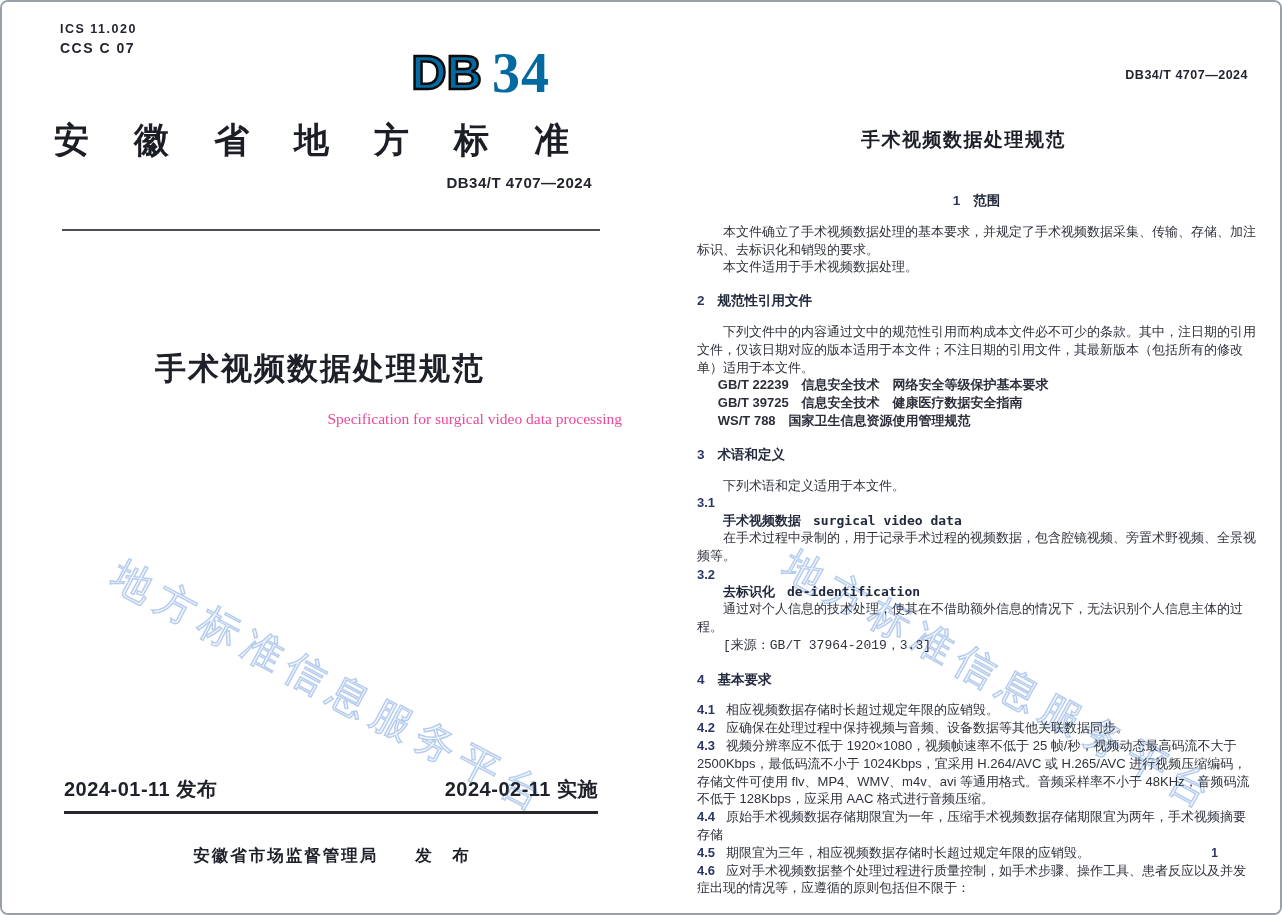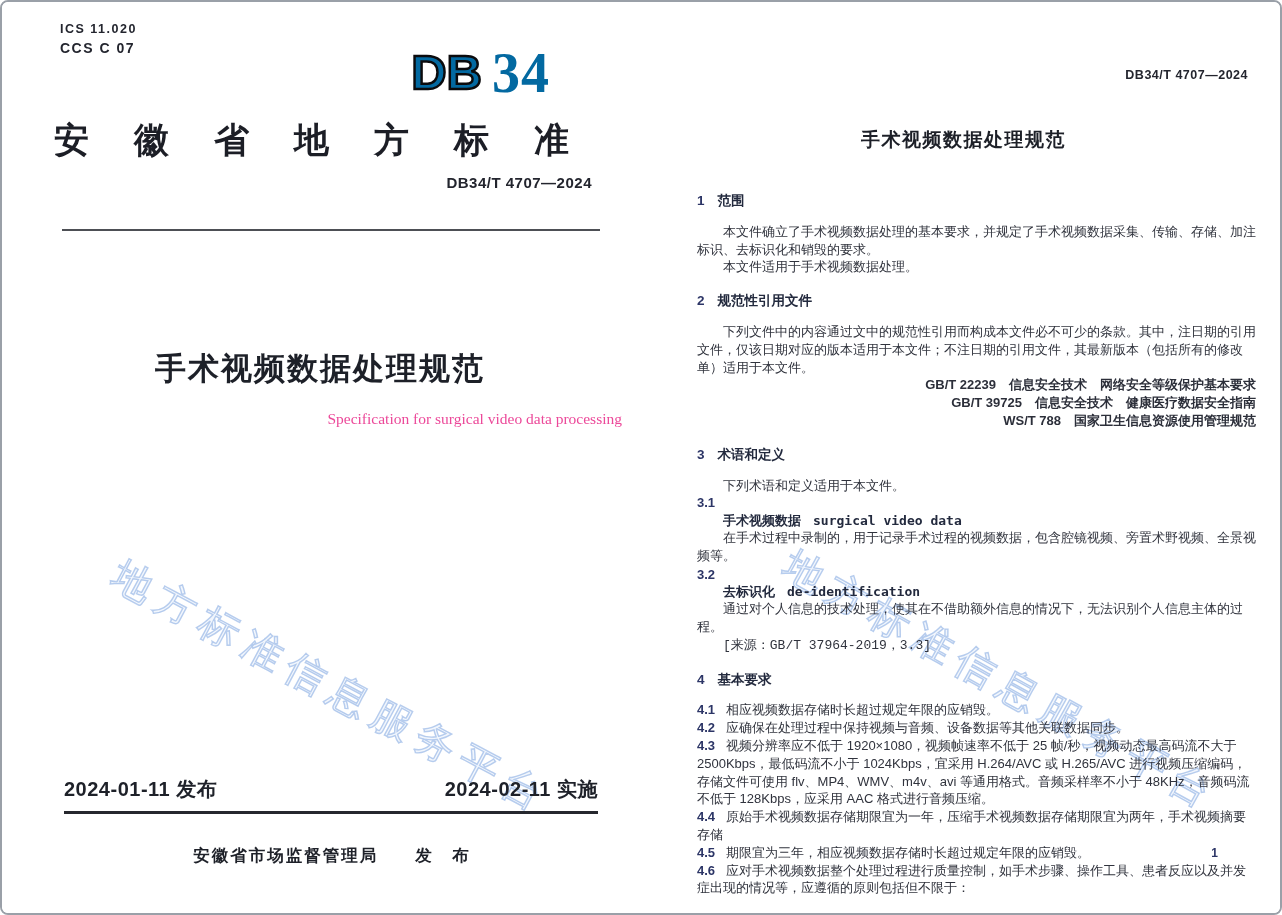--- a/index.html
+++ b/index.html
@@ -51,24 +51,24 @@
   }
   .publisher { left:0; right:0; top:843px; text-align:center; font-size:16.5px; font-weight:800; letter-spacing:2px; color:#1e2129;margin-left:24px; }
 
   
   .p1-el { position:absolute; z-index:2; }
   .p1-docnum { right:36px; top:66px; font-size:12.5px; font-weight:800; letter-spacing:0.5px; color:#23252e; }
   .p1-title  { left:0; right:0; top:125px; text-align:center; font-size:19px; font-weight:800; letter-spacing:1.5px; color:#1d2028; }
   .p1-body   { left:54px; right:28px; top:184px; font-size:13px; line-height:17.8px; color:#30333d; font-weight:500; }
 
   .sec { font-size:13.5px; font-weight:800; color:#232a3e; margin:16px 0 13px 0; }
-  .sec.first { margin-top:6px; }
+  .sec.first { margin-top:6px;text-align:center; }
   .sec .sec-num { color:#2c3566; margin-right:13px; }
   .para { text-indent:2em; margin:0; }
-  .refs { margin-left:1.6em;text-align:right; }
+  .refs { margin-left:1.6em; }
   .refs p { margin:0; font-weight:700; color:#2c2f3a; }
   .term-num { font-weight:800; color:#2c3566; }
   .term-name { text-indent:2em; font-weight:800; color:#232a3e; margin:0; }
   .term-name .mono { font-family:"DejaVu Sans Mono", monospace; margin-left:12px; letter-spacing:0; }
   .term-def, .term-src { text-indent:2em; margin:0;font-family:Liberation Mono, monospace; }
   .item { margin:0; }
   .item .inum { font-weight:800; color:#2c3566; margin-right:11px; }
   .pgnum { right:66px; top:844px; font-size:12px; font-weight:700; color:#2c3566; }
 </style>
 </head>

